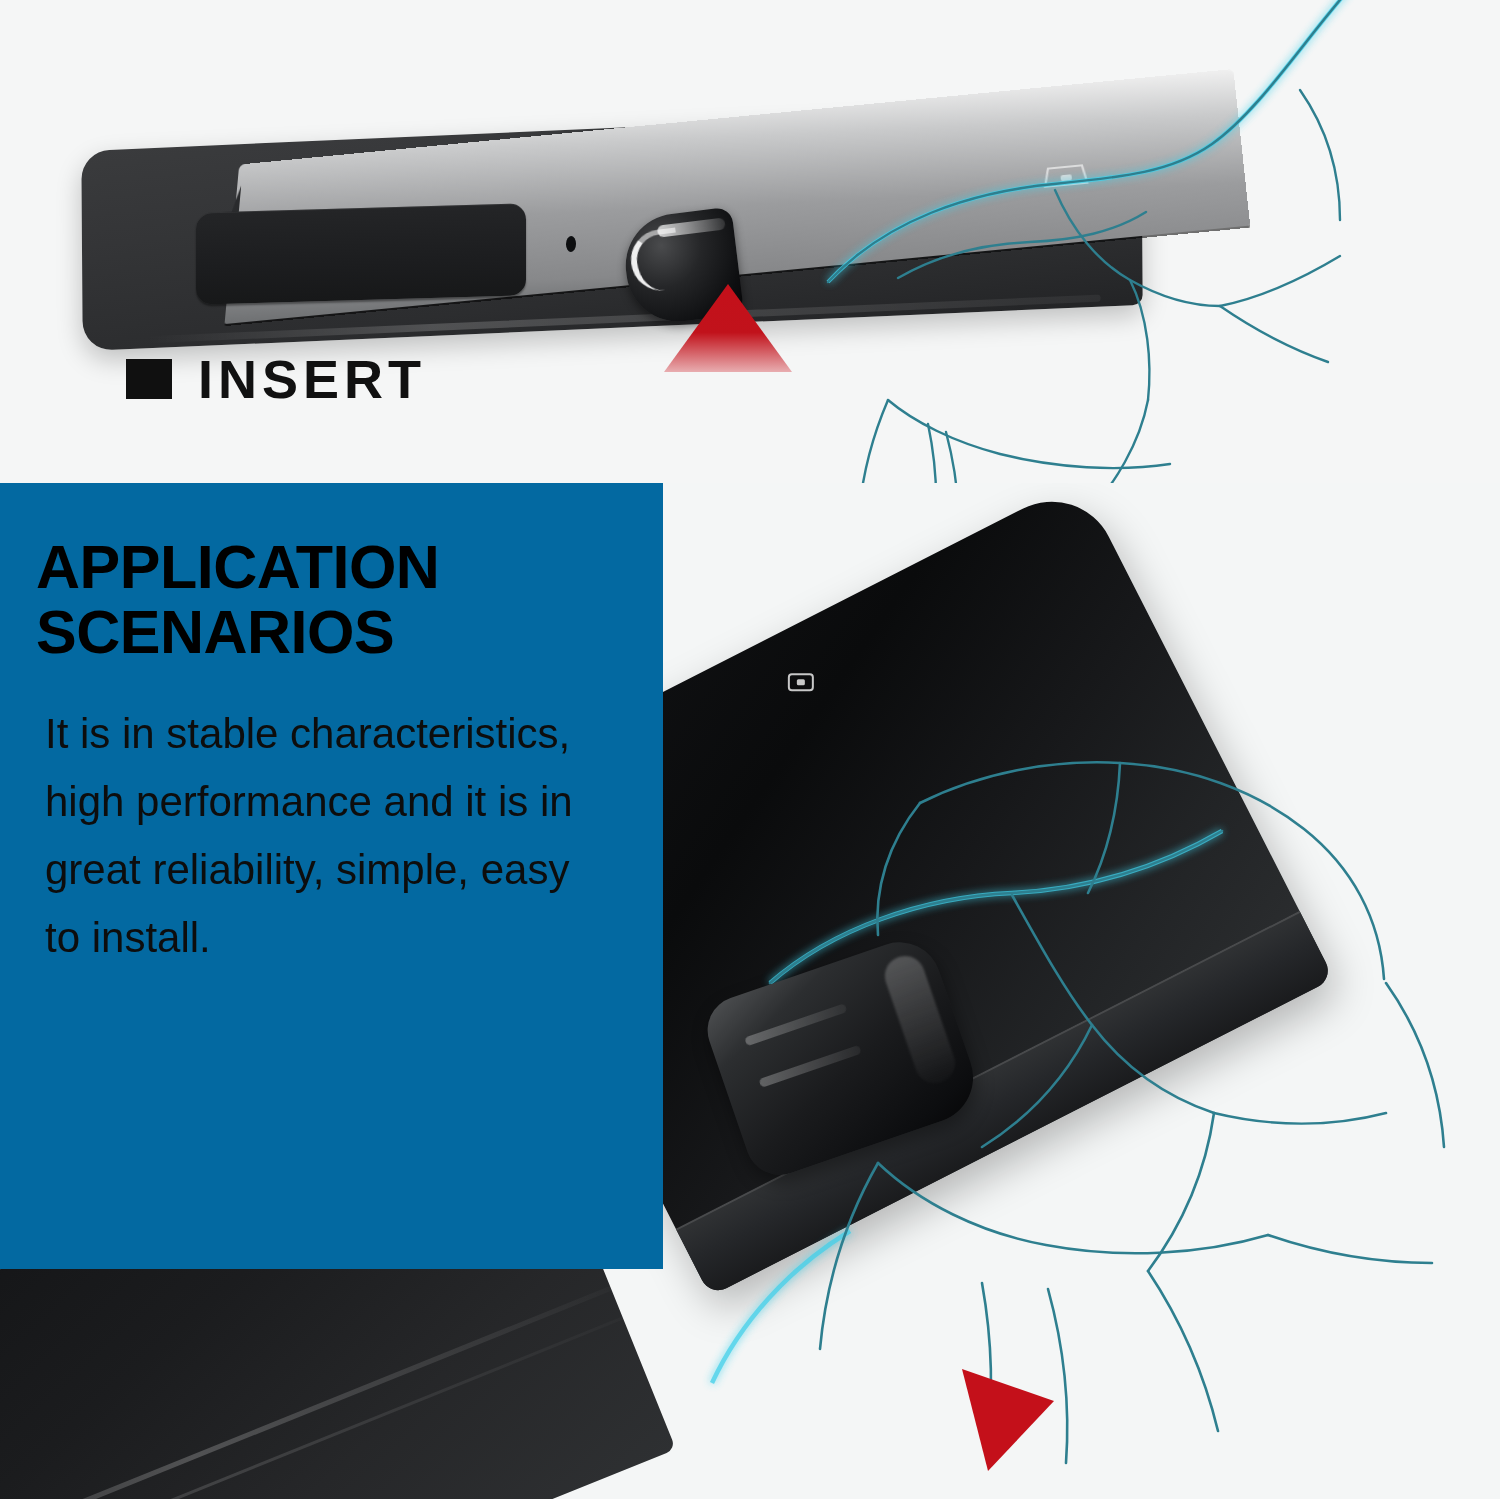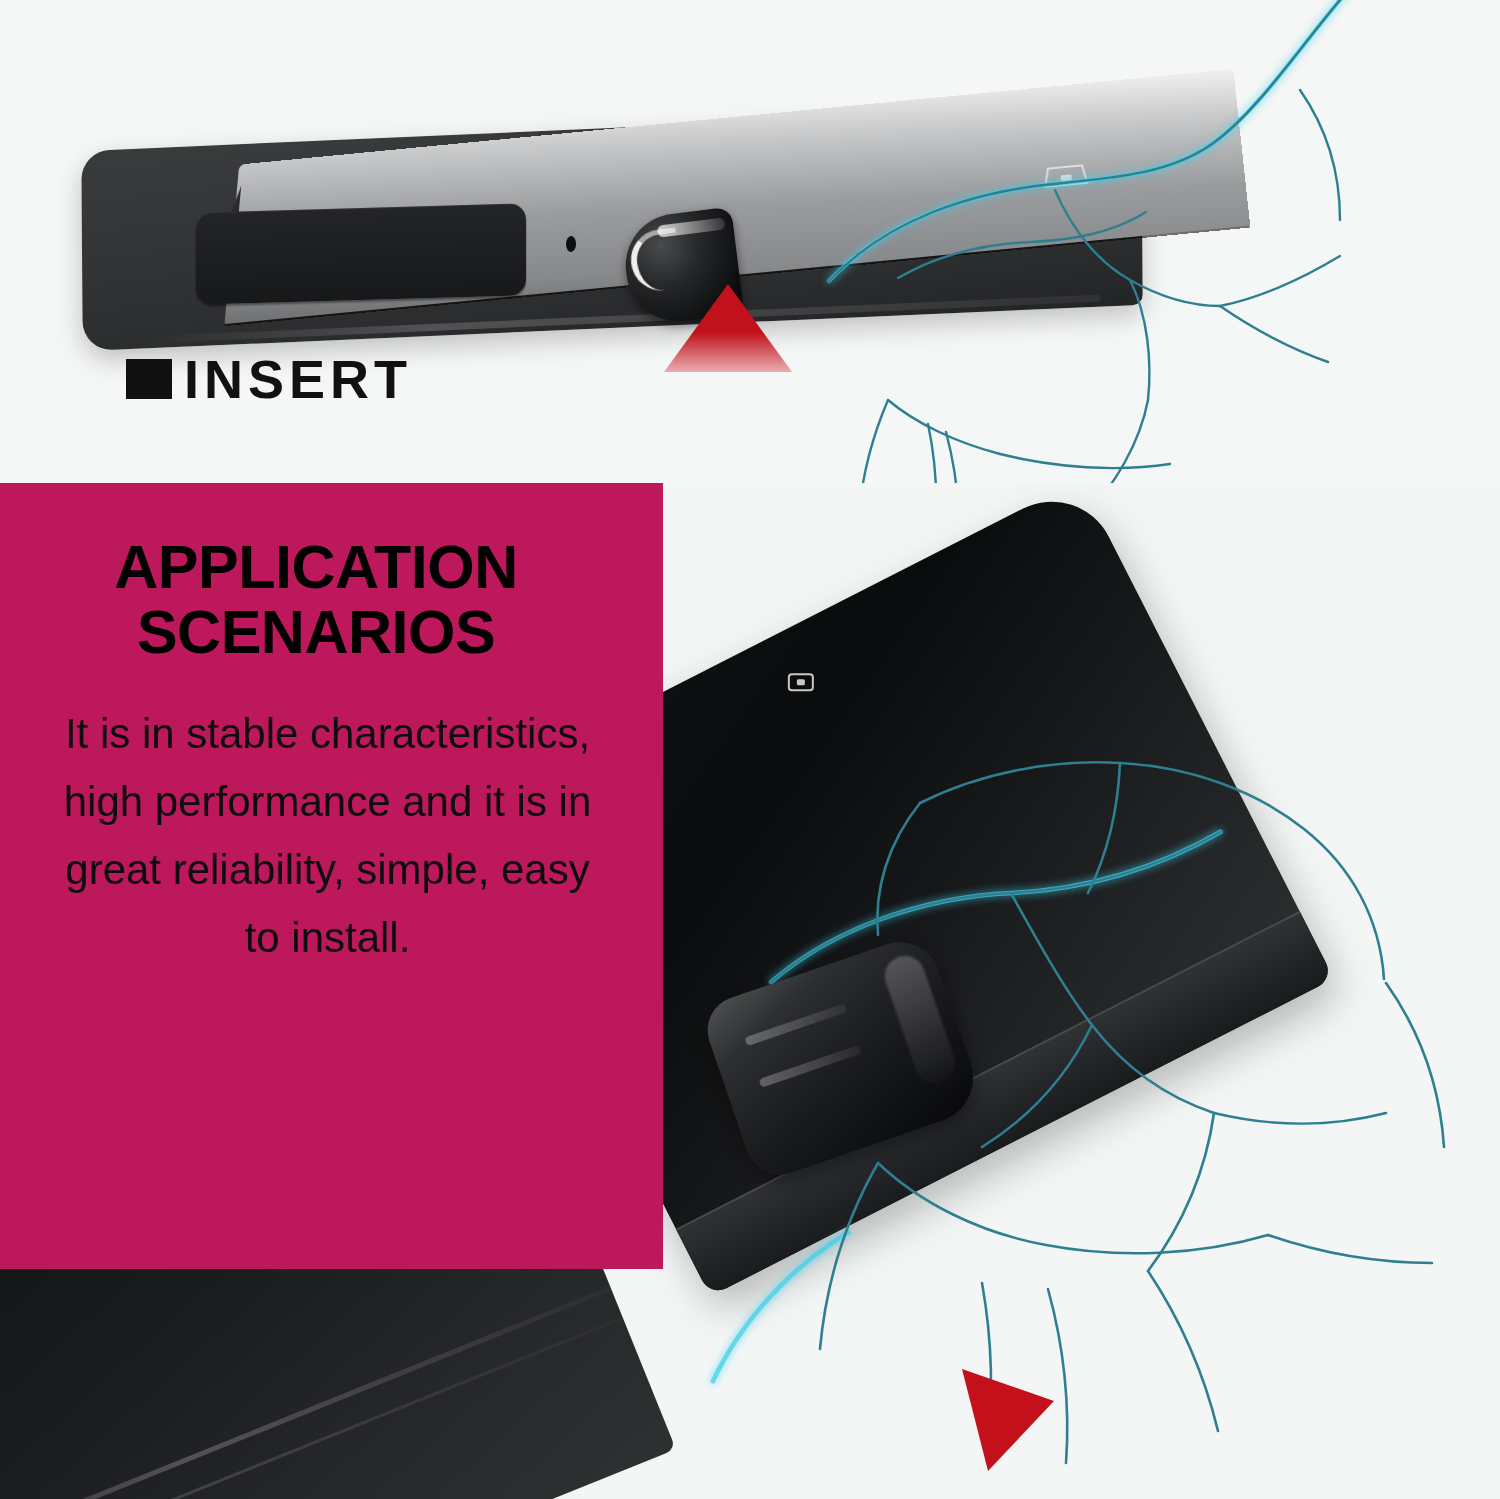--- a/index.html
+++ b/index.html
@@ -113,42 +113,41 @@
   
   .hand-art{ position:absolute; pointer-events:none; }
   .hand-art path, .hand-art line{ fill:none; }
 
   
   .insert-label{
     position:absolute;
     left:126px; top:352px;
     display:flex;
     align-items:center;
-    gap:12px;
+    gap:26px;
   }
   .insert-square{
     width:46px;height:40px;
     background:#101010;
   }
   .insert-text{
     font-size:54px;
     font-weight:700;
     letter-spacing:5px;
     color:#111111;
     line-height:1;
   }
 
   
   .text-card{
     position:absolute;
     left:0; top:483px;
     width:663px; height:786px;
-    background:#be185d;
+    background:#0369a1;
     z-index:6;
-    text-align:center;
   }
   .card-inner{
     padding:52px 44px 0 36px;
   }
   .card-title{
     font-size:61px;
     font-weight:700;
     line-height:1.07;
     letter-spacing:-0.5px;
     color:#000000;

